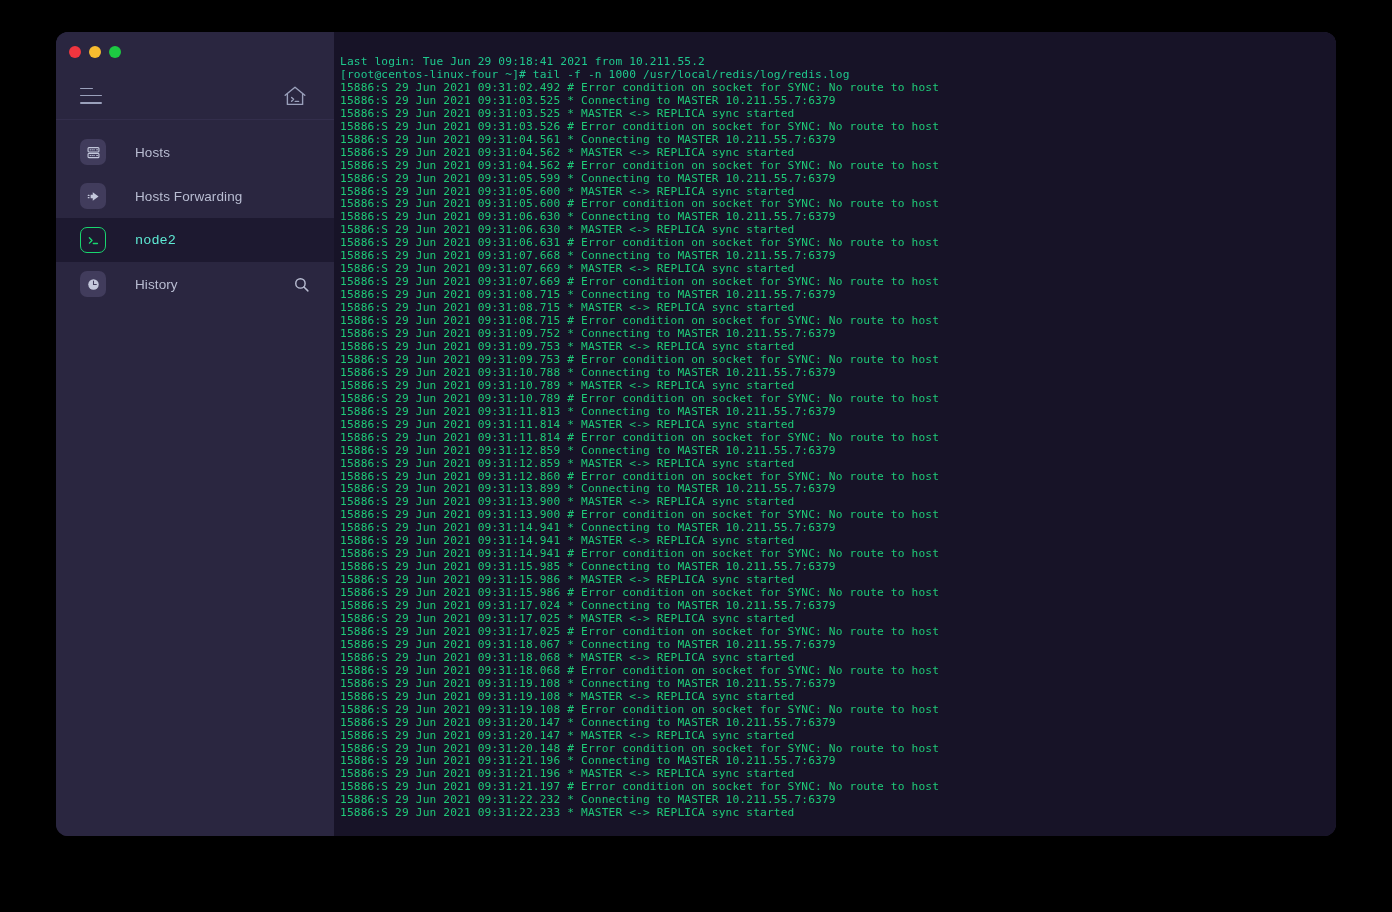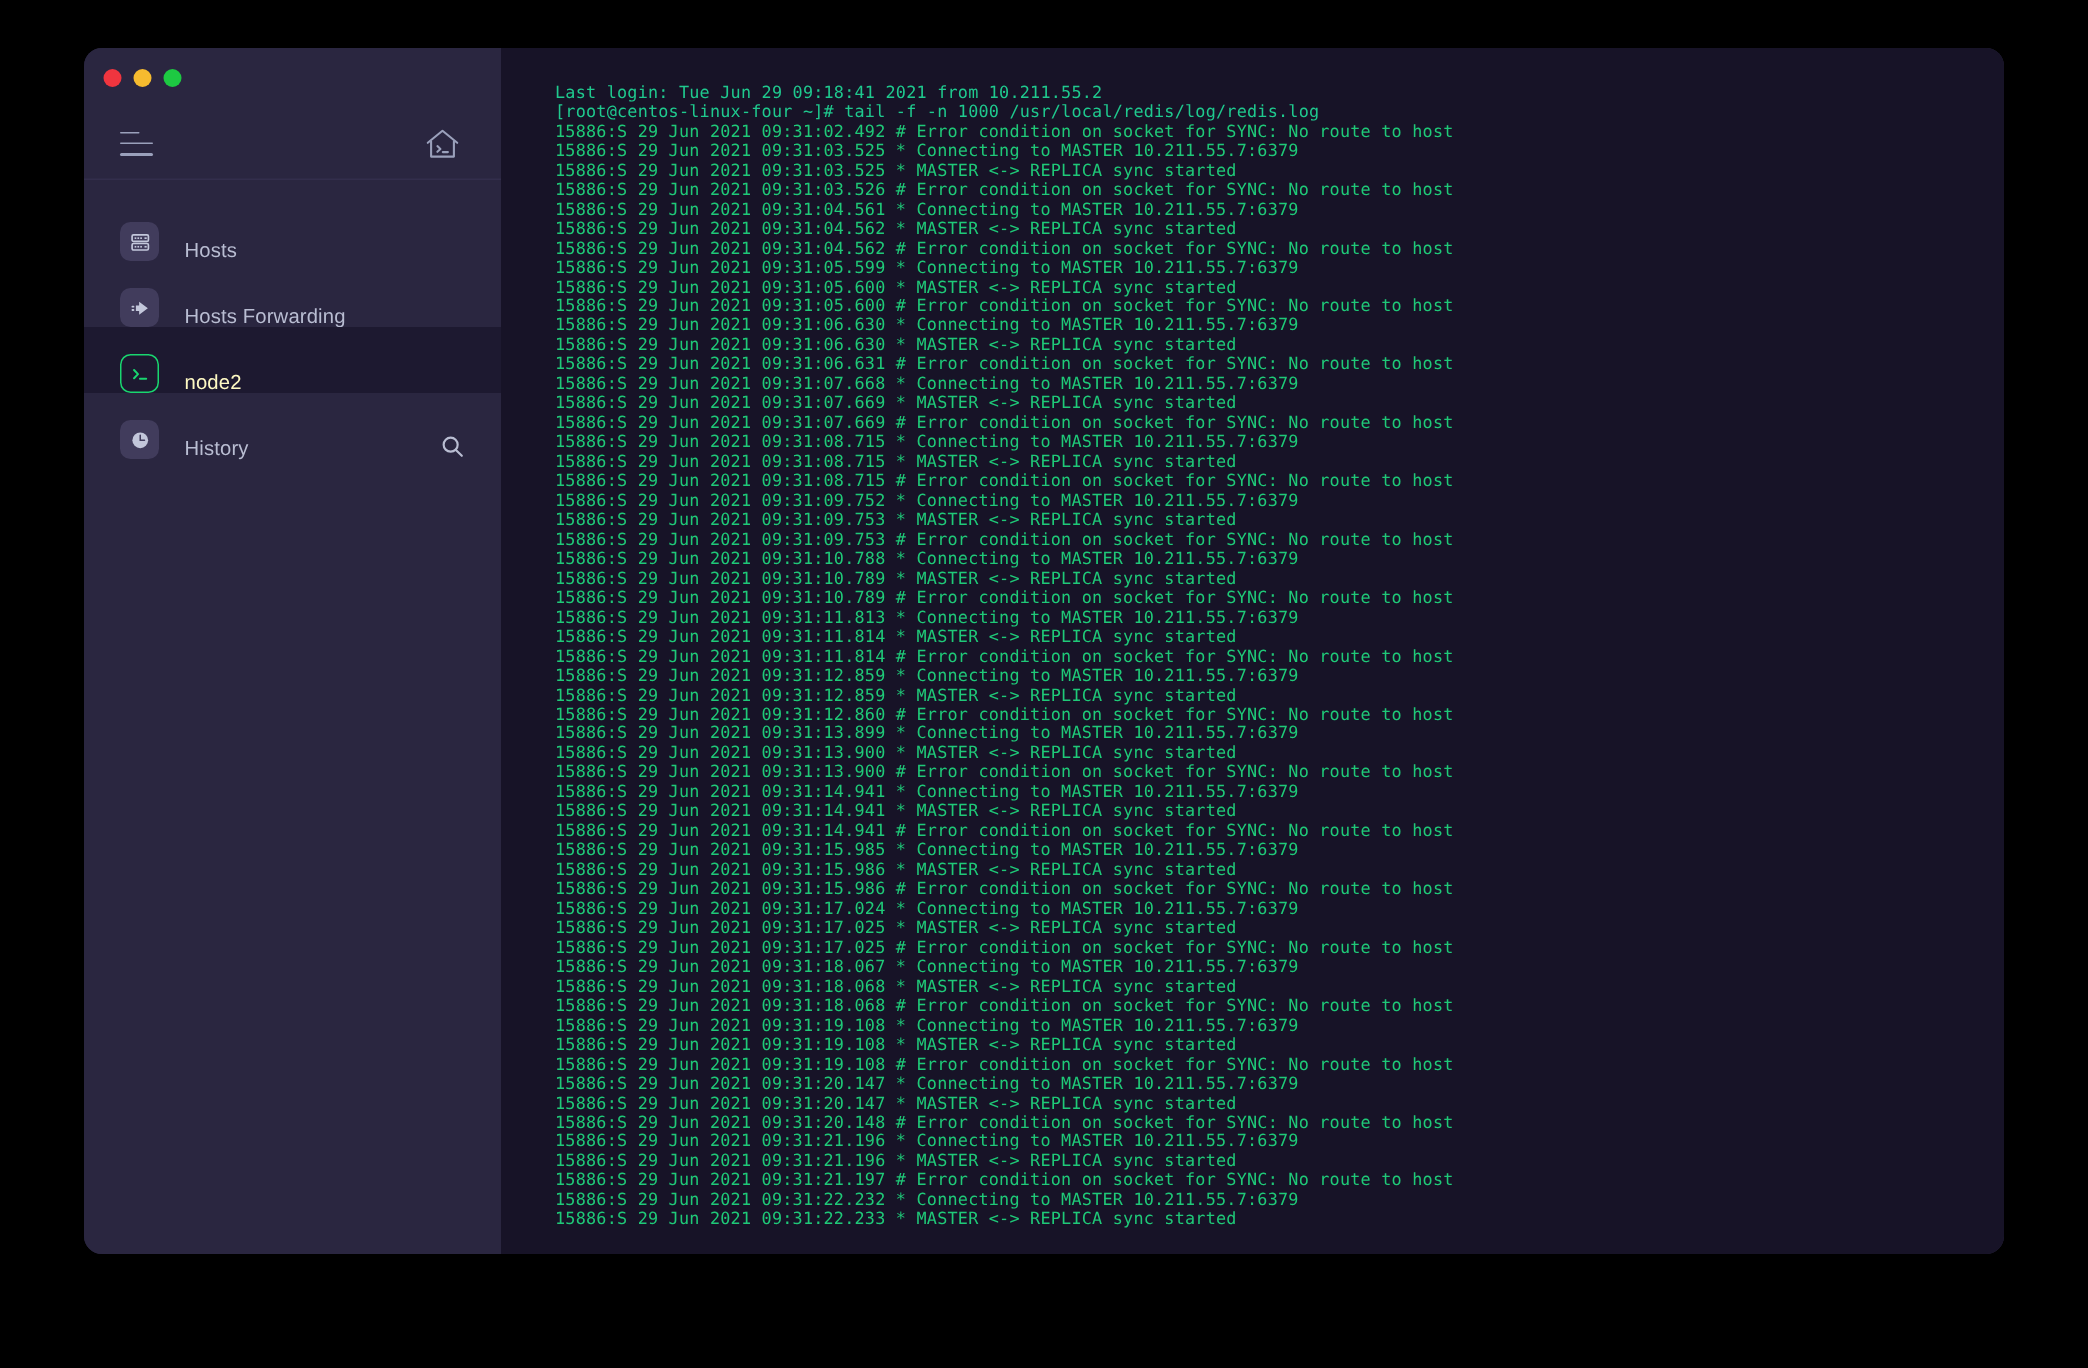--- a/index.html
+++ b/index.html
@@ -76,23 +76,23 @@
 
   #sidebar-list {
     padding-top: 10px;
     display: flex;
     flex-direction: column;
   }
 
   .sidebar-item {
     height: 44px;
     display: flex;
-    align-items: flex-end;
+    align-items: center;
     padding: 0 24px;
-    gap: 17px;
+    gap: 29px;
     cursor: pointer;
     position: relative;
   }
   .sidebar-item.selected { background: #1d1930; }
 
   .si-icon {
     width: 26px;
     height: 26px;
     border-radius: 7px;
     background: #413c5c;
@@ -108,38 +108,37 @@
     border: 1.6px solid #19d66f;
     color: #19d66f;
   }
 
   .si-label {
     font-size: 13.5px;
     color: #b9bdd2;
     letter-spacing: 0.1px;
     white-space: nowrap;
   }
-  .sidebar-item.selected .si-label { color: #fef9c3; }
+  .sidebar-item.selected .si-label { color: #5eead4; font-family: Liberation Mono, monospace; }
 
   .si-trailing { margin-left: auto; display: flex; align-items: center; color: #b9bdd2; }
 
   
   #terminal {
     flex: 1 1 auto;
     background: #171327;
     padding: 24px 0 0 6px;
     overflow: hidden;
   }
   #terminal-lines {
     font-family: "DejaVu Sans Mono", "Liberation Mono", monospace;
     font-size: 11.2px;
     line-height: 12.95px;
     white-space: pre;
     letter-spacing: 0.15px;
-    margin-left: 30px;
   }
   .tline { display: block; }
   .tline.head { color: #1fc98e; }
   .tline.log  { color: #1fc978; }
 </style>
 </head>
 <body>
 
 <div id="app-window">
 

